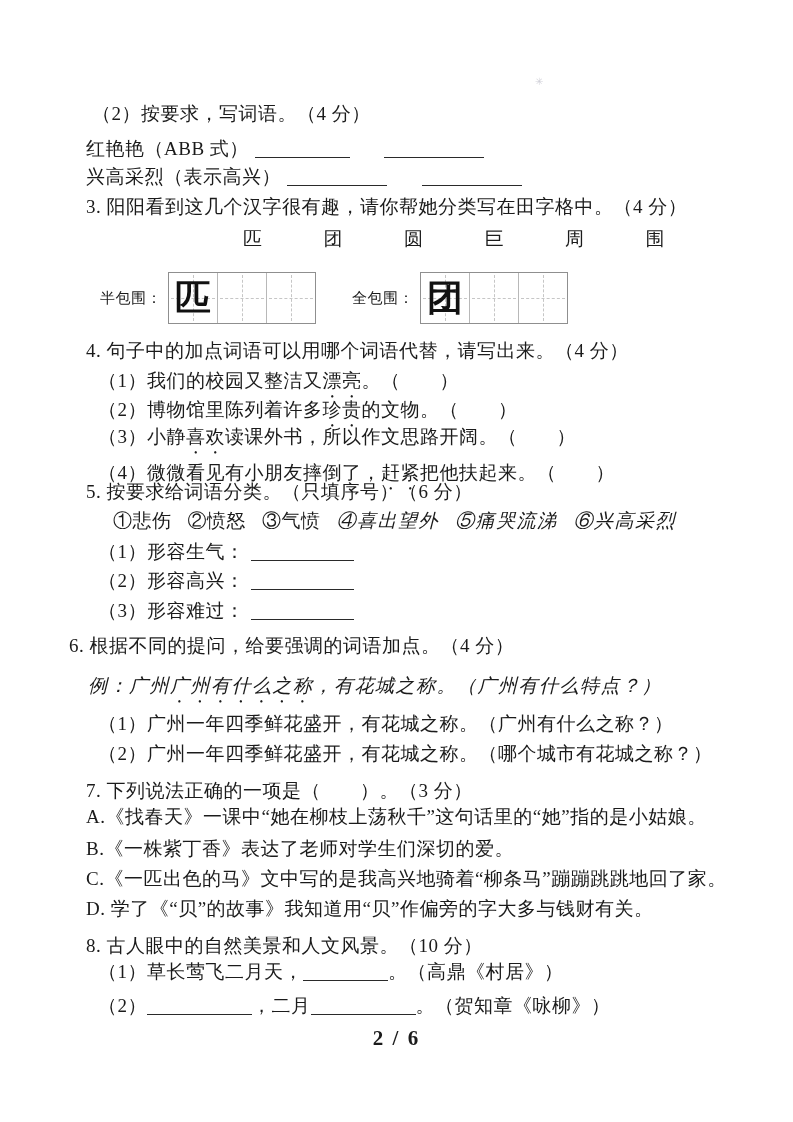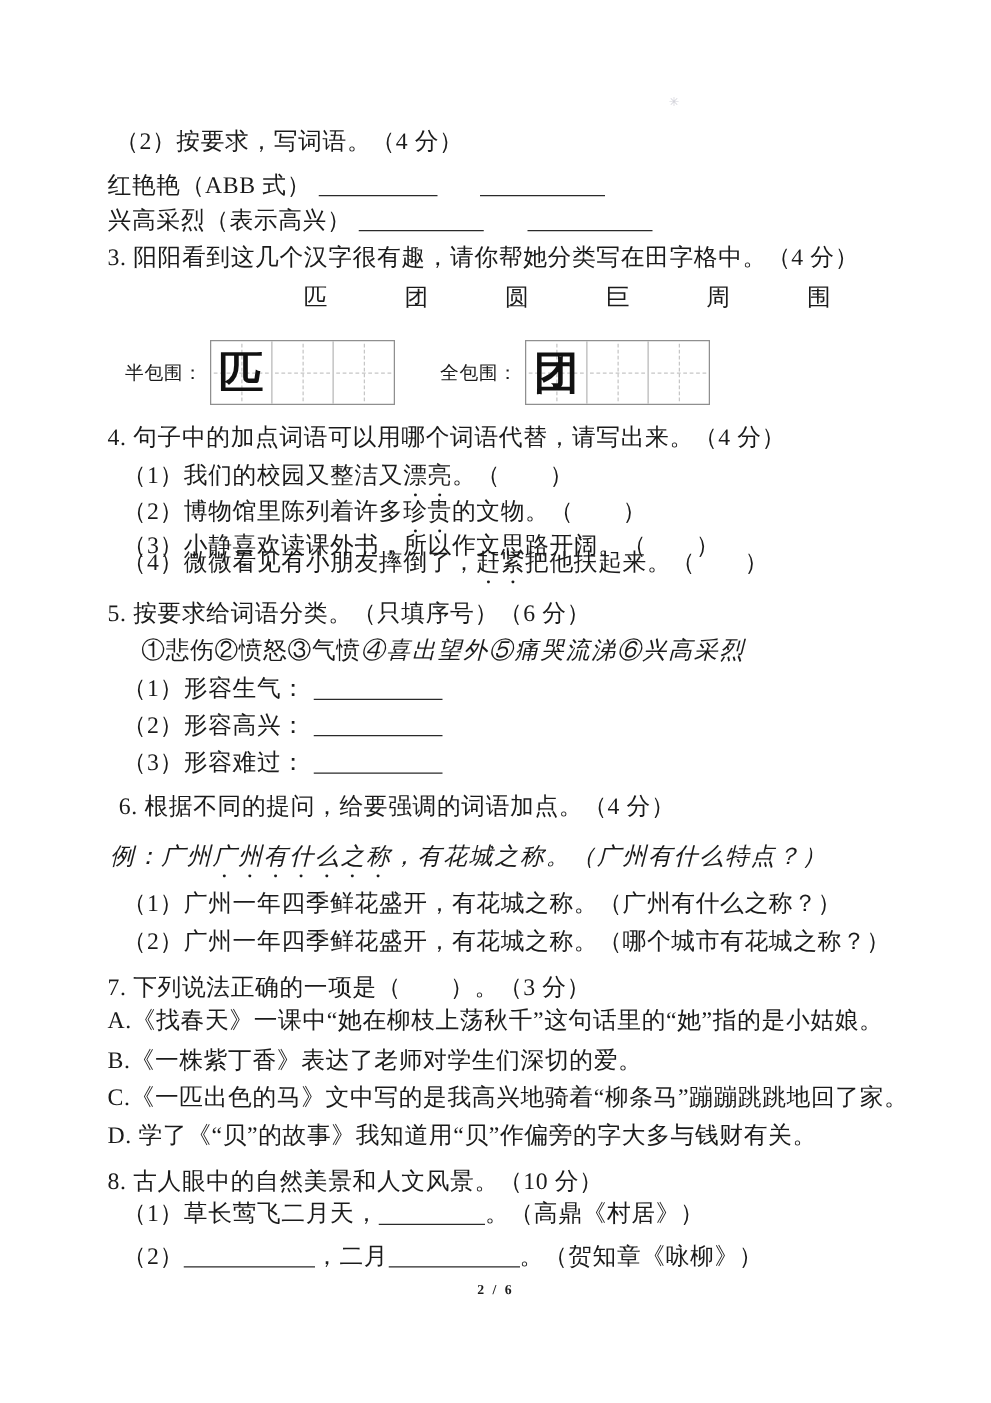--- a/index.html
+++ b/index.html
@@ -28,42 +28,42 @@
   }
   .blank{
     display:inline-block;
     height:14px;
     border-bottom:1px solid #2a2a2a;
     vertical-align:-3px;
   }
   .w85{width:85px;} .w95{width:95px;} .w100{width:100px;} .w103{width:103px;} .w105{width:105px;}
   .g6{margin-left:6px;} .g34{margin-left:34px;} .g35{margin-left:35px;}
   .charrow{display:flex;gap:61px;}
-  .wordrow{display:flex;}
+  .wordrow{display:flex;gap:16px;}
   .tian-group{position:absolute;display:flex;align-items:center;}
   .tian-label{font-size:15px;letter-spacing:0.5px;}
   .tian{display:flex;border:1.5px solid #8f8f8f;margin-left:6px;background:#fff;}
   .tian-cell{position:relative;width:48px;height:50px;border-left:1px solid #b8b8b8;}
   .tian-cell:first-child{border-left:none;}
   .tian-cell::before{
     content:"";position:absolute;left:2px;right:2px;top:50%;
     border-top:1px dashed #c6c6c6;
   }
   .tian-cell::after{
     content:"";position:absolute;top:2px;bottom:2px;left:50%;
     border-left:1px dashed #c6c6c6;
   }
   .tian-char{
     position:absolute;inset:0;z-index:1;
     display:flex;align-items:center;justify-content:center;
     font-size:36px;font-weight:bold;color:#111;
   }
   .footer{
     position:absolute;left:0;width:100%;
-    text-align:center;font-weight:bold;font-size:11px;letter-spacing:2px;
+    text-align:center;font-weight:bold;font-size:21px;letter-spacing:2px;
   }
   .stray{position:absolute;font-size:10px;color:#c9c9d2;opacity:.85;}
 </style>
 </head>
 <body>
 
 <div class="page">
 
   <span class="stray" style="left:535px;top:76px">✳</span>
 
@@ -109,21 +109,21 @@
   <div class="line" style="top:340px;left:86px">4. 句子中的加点词语可以用哪个词语代替，请写出来。（4 分）</div>
   <div class="line" style="top:370px;left:98px">
     <span>（1）我们的校园又整洁又</span><span class="emph">漂亮</span><span>。（　　）</span>
   </div>
   <div class="line" style="top:399px;left:98px">
     <span>（2）博物馆里陈列着许多</span><span class="emph">珍贵</span><span>的文物。（　　）</span>
   </div>
   <div class="line" style="top:426px;left:98px">
     <span>（3）小静</span><span class="emph">喜欢</span><span>读课外书，所以作文思路开阔。（　　）</span>
   </div>
-  <div class="line" style="top:440px;left:98px">
+  <div class="line" style="top:462px;left:98px">
     <span>（4）微微看见有小朋友摔倒了，</span><span class="emph">赶紧</span><span>把他扶起来。（　　）</span>
   </div>
 
   <div class="line" style="top:481px;left:86px">5. 按要求给词语分类。（只填序号）（6 分）</div>
   <div class="line wordrow" style="top:510px;left:113px">
     <span>①悲伤</span>
     <span>②愤怒</span>
     <span>③气愤</span>
     <span class="kai">④喜出望外</span>
     <span class="kai">⑤痛哭流涕</span>
@@ -132,21 +132,21 @@
   <div class="line" style="top:541px;left:98px">
     <span>（1）形容生气：</span><span class="blank w103 g6"></span>
   </div>
   <div class="line" style="top:570px;left:98px">
     <span>（2）形容高兴：</span><span class="blank w103 g6"></span>
   </div>
   <div class="line" style="top:600px;left:98px">
     <span>（3）形容难过：</span><span class="blank w103 g6"></span>
   </div>
 
-  <div class="line" style="top:635px;left:95px">6. 根据不同的提问，给要强调的词语加点。（4 分）</div>
+  <div class="line" style="top:635px;left:69px">6. 根据不同的提问，给要强调的词语加点。（4 分）</div>
   <div class="line kai" style="top:675px;left:88px">
     <span>例：广州</span><span class="emph">广州有什么之称</span><span>，有花城之称。（广州有什么特点？）</span>
   </div>
   <div class="line" style="top:713px;left:98px">（1）广州一年四季鲜花盛开，有花城之称。（广州有什么之称？）</div>
   <div class="line" style="top:743px;left:98px">（2）广州一年四季鲜花盛开，有花城之称。（哪个城市有花城之称？）</div>
 
   <div class="line" style="top:780px;left:86px">7. 下列说法正确的一项是（　　）。（3 分）</div>
   <div class="line" style="top:806px;left:86px">A.《找春天》一课中“她在柳枝上荡秋千”这句话里的“她”指的是小姑娘。</div>
   <div class="line" style="top:838px;left:86px">B.《一株紫丁香》表达了老师对学生们深切的爱。</div>
   <div class="line" style="top:898px;left:86px">D. 学了《“贝”的故事》我知道用“贝”作偏旁的字大多与钱财有关。</div>

